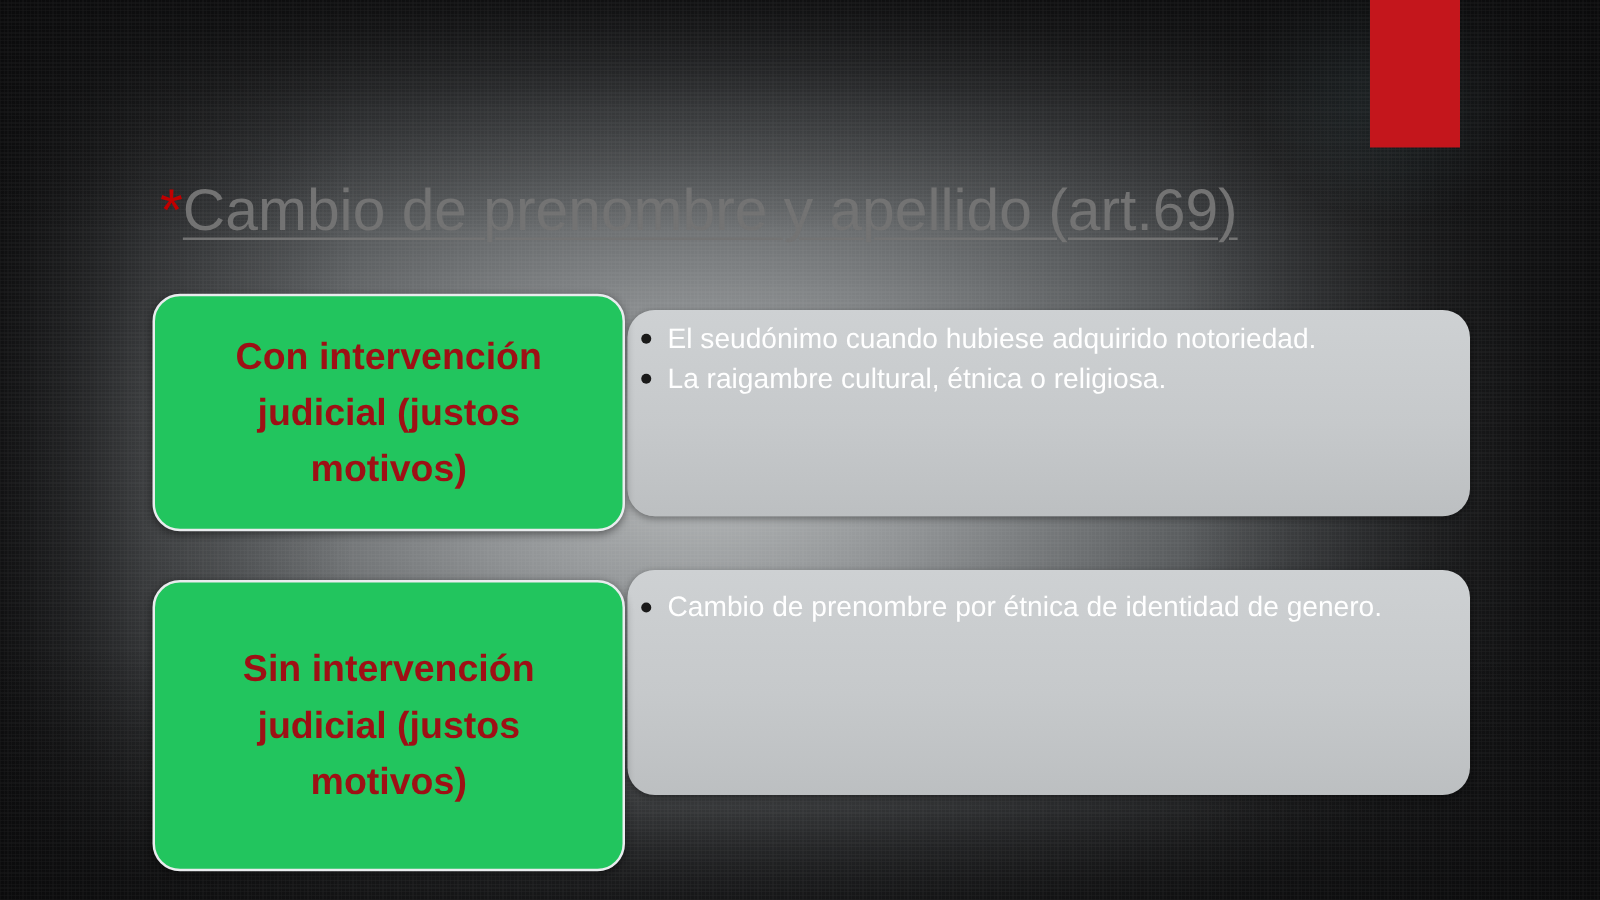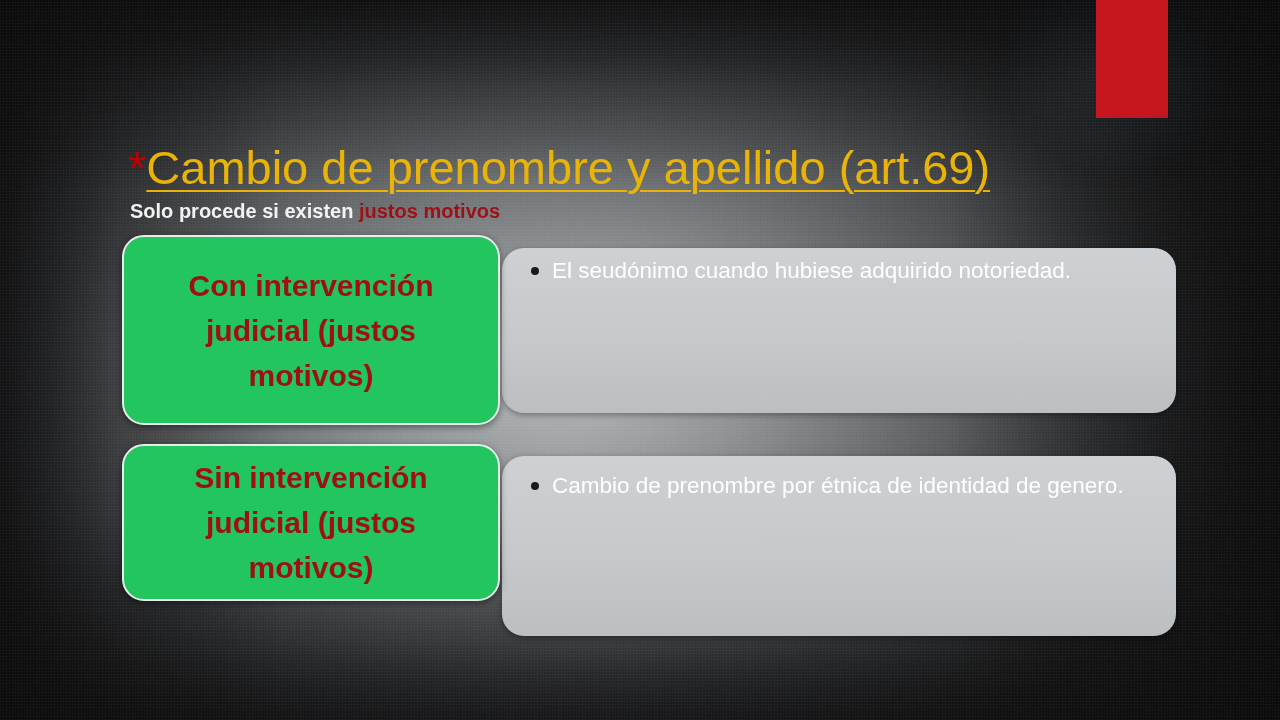--- a/index.html
+++ b/index.html
@@ -64,21 +64,21 @@
     line-height:56px;
     font-weight:400;
     white-space:nowrap;
   }
   .title-star {
     color:#C00000;
     font-size:47px;
     vertical-align:baseline;
   }
   .title-text {
-    color:#eab308;
+    color:#737373;
     text-decoration:underline;
     text-underline-offset:6px;
     text-decoration-thickness:2px;
   }
 
   .subtitle {
     position:absolute;
     left:130px; top:198px;
     font-size:20px;
     font-weight:bold;
@@ -113,35 +113,35 @@
     width:378px;
     border-radius:22px;
     background:#22c55e;
     border:2px solid #E9ECEE;
     display:flex;
     align-items:center;
     justify-content:center;
     box-shadow:0 2px 7px rgba(0,0,0,0.45);
   }
   #row-1 .teal-box { height:190px; }
-  #row-2 .teal-box { height:157px; }
+  #row-2 .teal-box { height:233px;margin-top:20px; }
 
   .teal-label {
     color:#9E1015;
     font-size:30px;
     font-weight:bold;
     line-height:45px;
     text-align:center;
     width:340px;
   }
 
   
   .bullet-list {
     position:absolute;
-    left:406px;
+    left:388px;
     width:618px;
     list-style:none;
   }
   #row-1 .bullet-list { top:20px; }
   #row-2 .bullet-list { top:26px; }
 
   .bullet-item {
     position:relative;
     padding-left:24px;
     color:#FFFFFF;
@@ -170,30 +170,32 @@
   <div class="bg-base"></div>
   <div class="bg-vignette"></div>
   <div class="bg-noise"></div>
 
   <div class="accent-bar"></div>
 
   <div class="title-block">
     <div class="title-line"><span class="title-star">*</span><span class="title-text">Cambio de prenombre y apellido (art.69)  </span></div>
   </div>
 
-  <div class="subtitle"><span class="sub-white">Solo procede si existen </span><span class="sub-red">justos motivos</span></div>
 
   <div class="row" id="row-1">
     <div class="gray-panel"></div>
     <div class="teal-box">
       <div class="teal-label">Con intervención judicial (justos motivos)</div>
     </div>
     <ul class="bullet-list">
       <li class="bullet-item">
           <span>El seudónimo cuando hubiese adquirido notoriedad.</span>
+        </li>
+      <li class="bullet-item">
+          <span>La raigambre cultural, étnica o religiosa.</span>
         </li>
     </ul>
   </div>
 
   <div class="row" id="row-2">
     <div class="gray-panel"></div>
     <div class="teal-box">
       <div class="teal-label">Sin intervención judicial (justos motivos)</div>
     </div>
     <ul class="bullet-list">

